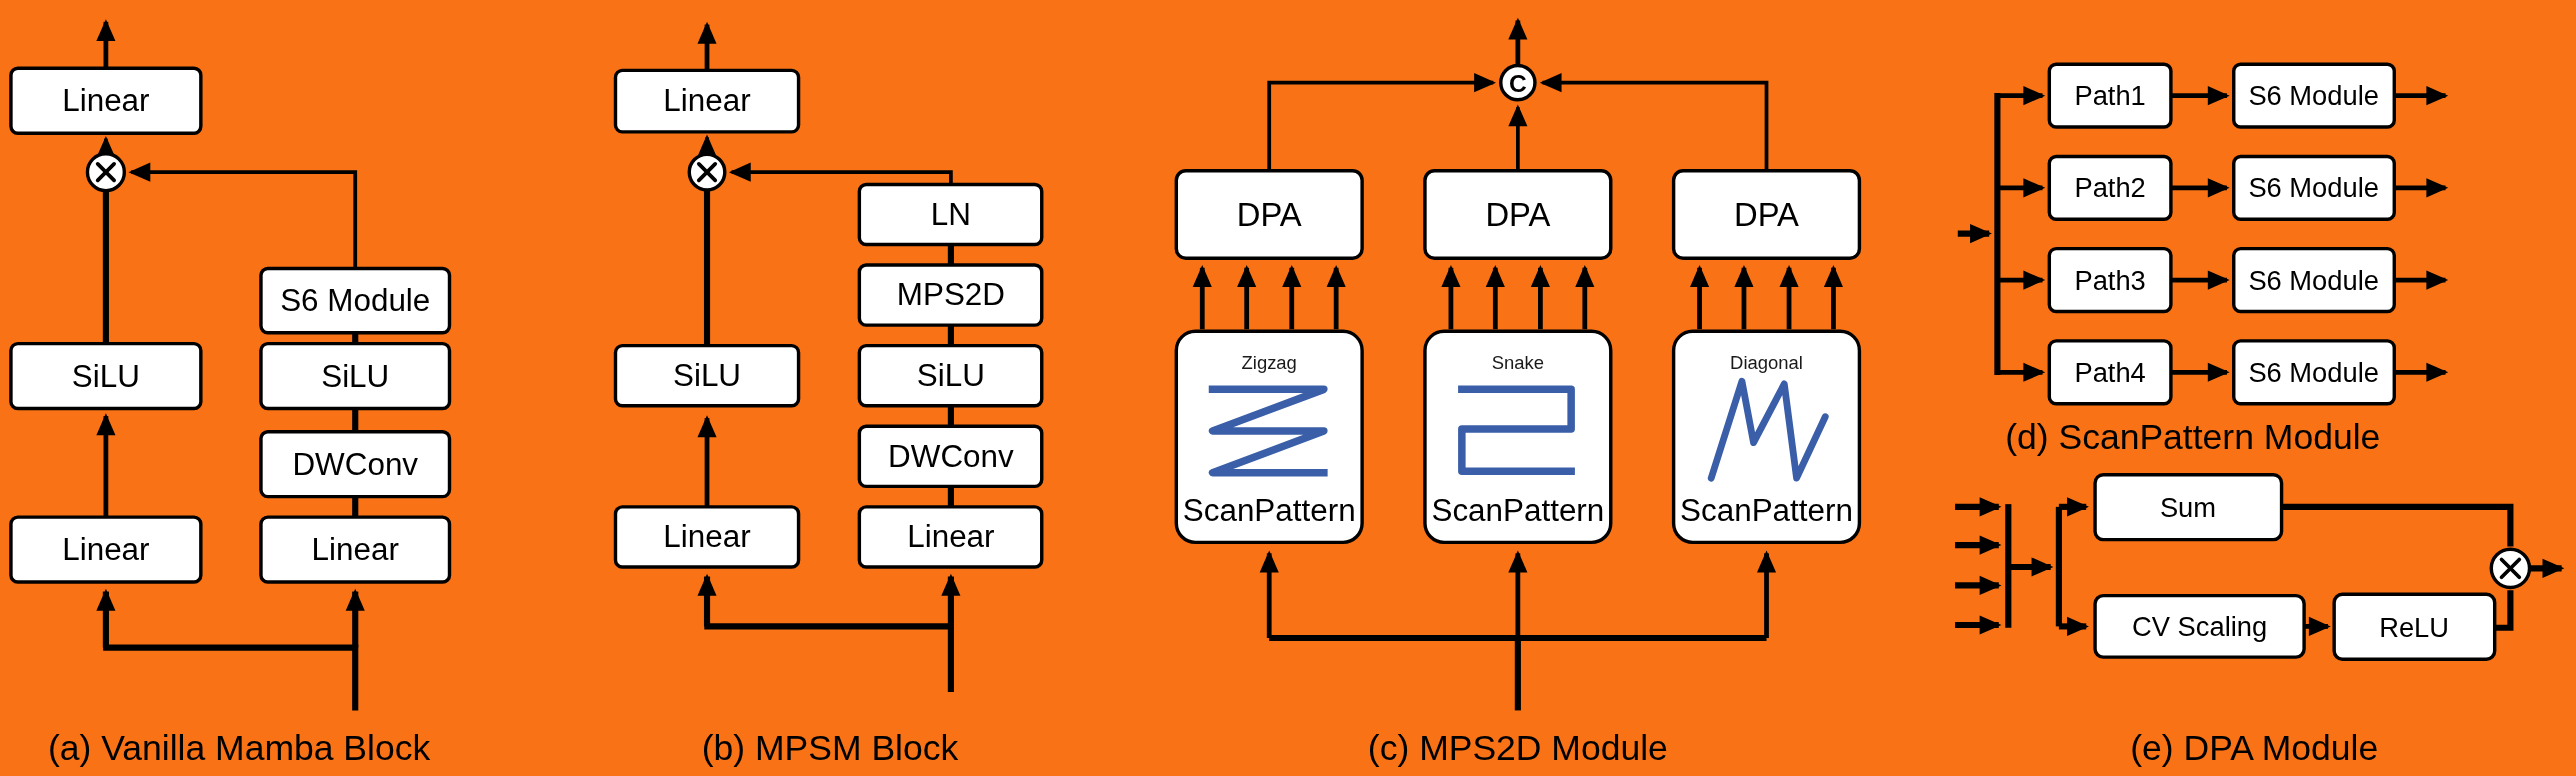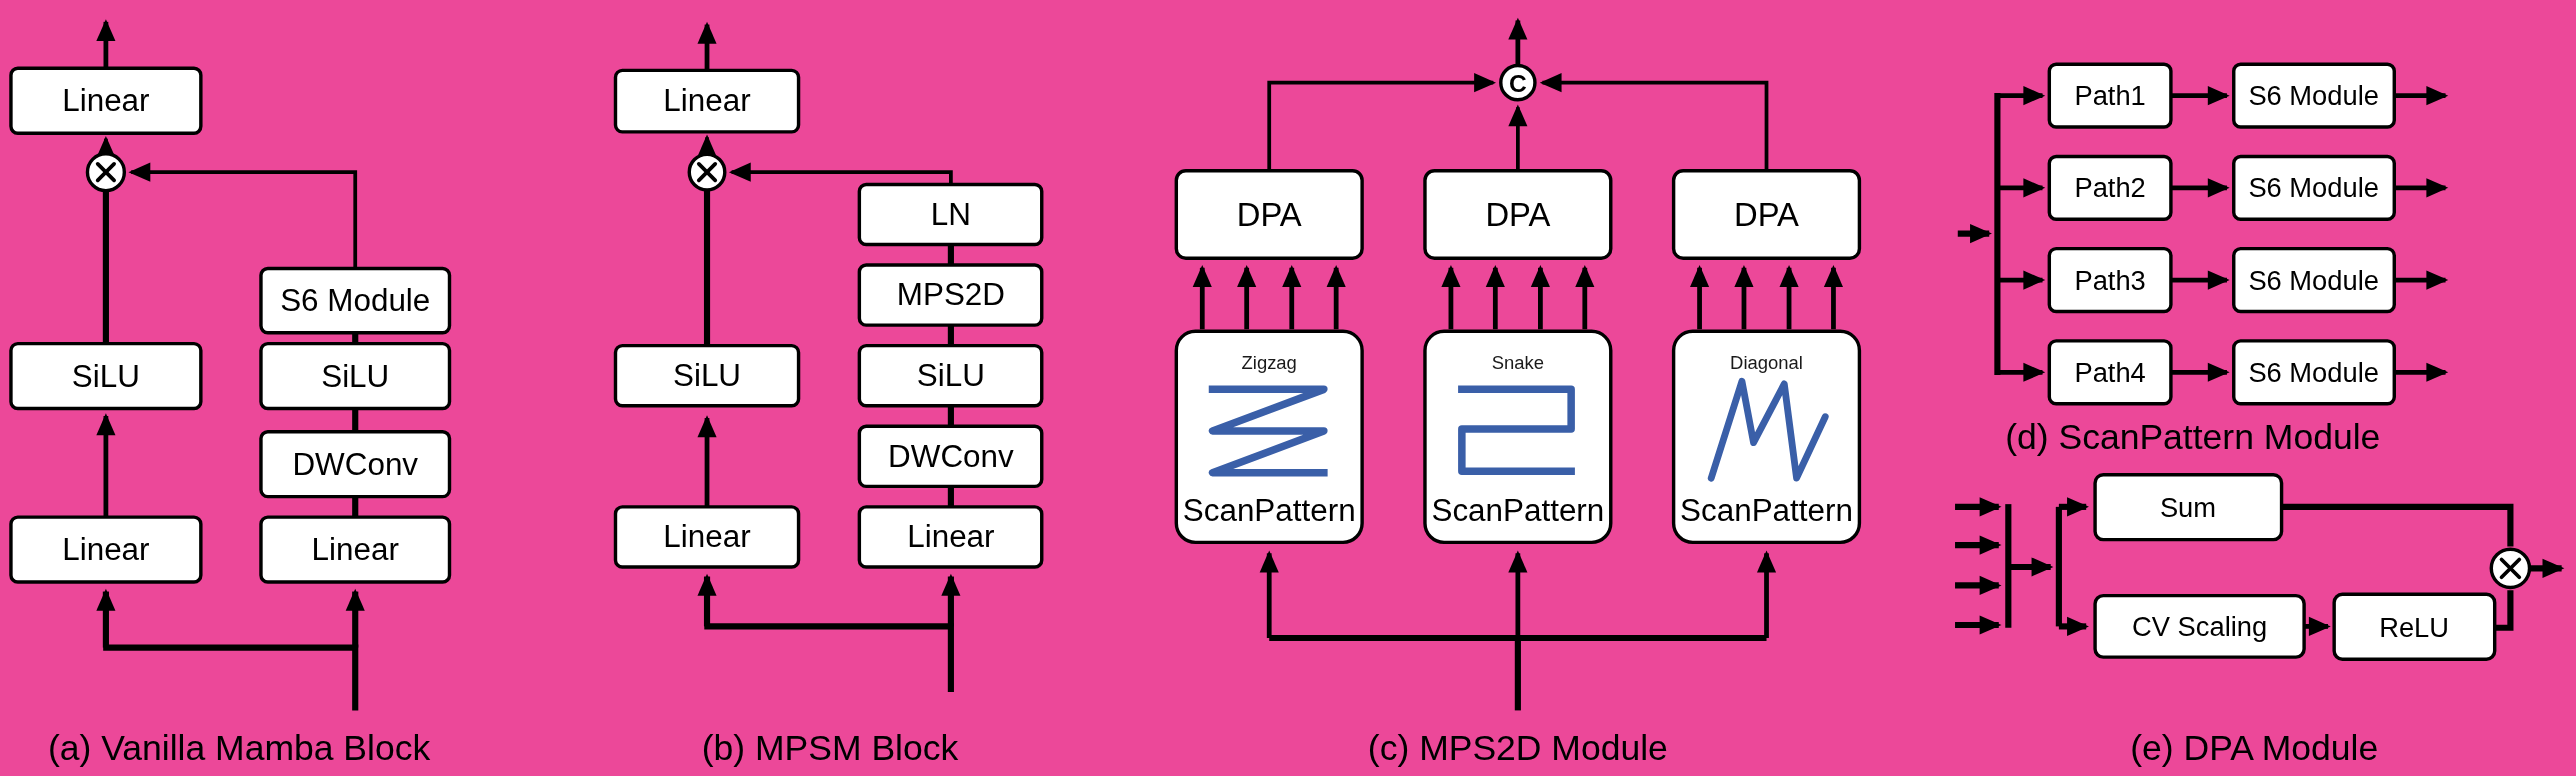--- a/index.html
+++ b/index.html
@@ -1,16 +1,16 @@
 <!DOCTYPE html>
 <html style="font-size:11px"><head>
 <meta charset="utf-8">
 <style>
   html, body { margin: 0; padding: 0; background: #ffffff; }
-  .figure-wrap { width: 2576px; height: 776px; position: relative; background: #ec4899; }
+  .figure-wrap { width: 2576px; height: 776px; position: relative; background: #f97316; }
   svg { display: block; }
   svg text {
     font-family: "Liberation Sans", "DejaVu Sans", sans-serif;
     fill: #000000;
   }
   .box { fill: #ffffff; stroke: #000000; stroke-width: 5; }
   .lbl  { font-size: 46px; text-anchor: middle; }
   .lbl-sm { font-size: 40px; text-anchor: middle; }
   .lbl-dpa { font-size: 48px; text-anchor: middle; }
   .lbl-scan { font-size: 46px; text-anchor: middle; }

